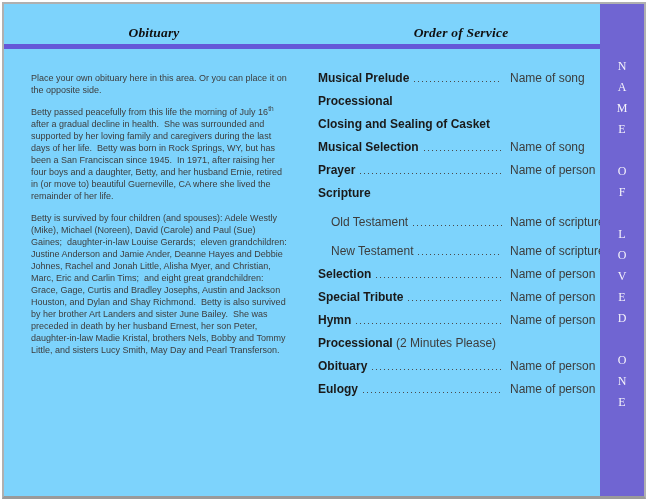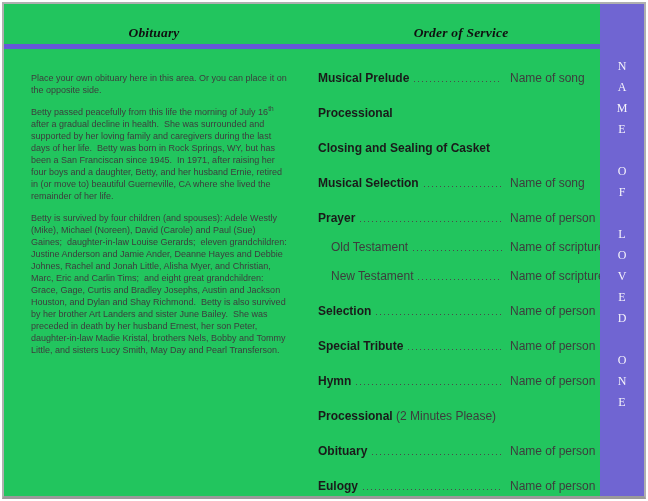--- a/index.html
+++ b/index.html
@@ -9,21 +9,21 @@
     --body-text:#3d3d3d;
     --label-text:#1a1a1a;
     --sb-text:#f5f3fb;
   }
   *{box-sizing:border-box;}
   html,body{margin:0;padding:0;background:#ffffff;}
   body{width:648px;height:501px;position:relative;font-family:"Liberation Sans",sans-serif;}
 
   .page{
     position:absolute;left:2px;top:2px;width:644px;height:497px;
-    background:#22c55e;
+    background:#7dd3fc;
     border:2px solid var(--border);
     border-bottom:3px solid #9a9a9a;
   }
 
   
   .side-band{
     position:absolute;top:0;right:0;bottom:0;width:44px;
     background:var(--bar);
     display:flex;flex-direction:column;align-items:center;
     padding-top:52px;
@@ -53,21 +53,21 @@
     font-size:9px;line-height:12px;color:var(--body-text);
   }
   .para{margin:0 8px 10px 0;white-space:pre-wrap;}
   .para sup{font-size:6.5px;line-height:0;}
 
   
   .srv-col{
     position:absolute;left:314px;top:69px;width:268px;
     font-size:12px;line-height:11px;color:var(--body-text);
   }
-  .srv-row{display:flex;align-items:baseline;margin-top:24px;}
+  .srv-row{display:flex;align-items:baseline;margin-top:12px;}
   .srv-row:first-child{margin-top:0;}
   .srv-row.indent{margin-top:18px;padding-left:13px;}
   .srv-label{font-weight:bold;color:var(--label-text);white-space:nowrap;}
   .srv-row.indent .srv-label{font-weight:normal;color:var(--body-text);}
   .srv-note{font-weight:normal;color:var(--body-text);white-space:nowrap;}
   .leader{
     flex:1;height:1px;align-self:flex-end;margin:0 8px 2px 5px;
     background-image:repeating-linear-gradient(90deg,#4a4a4a 0 1px,transparent 1px 4px);
   }
   .srv-value{width:76px;flex:0 0 76px;white-space:nowrap;}
@@ -108,20 +108,23 @@
       </div>
       <div class="srv-row">
         <span class="srv-label">Musical Selection</span>
         <span class="leader"></span>
         <span class="srv-value">Name of song</span>
       </div>
       <div class="srv-row">
         <span class="srv-label">Prayer</span>
         <span class="leader"></span>
         <span class="srv-value">Name of person</span>
+      </div>
+      <div class="srv-row">
+        <span class="srv-label">Scripture</span>
       </div>
       <div class="srv-row indent">
         <span class="srv-label">Old Testament</span>
         <span class="leader"></span>
         <span class="srv-value">Name of scripture</span>
       </div>
       <div class="srv-row indent">
         <span class="srv-label">New Testament</span>
         <span class="leader"></span>
         <span class="srv-value">Name of scripture</span>

